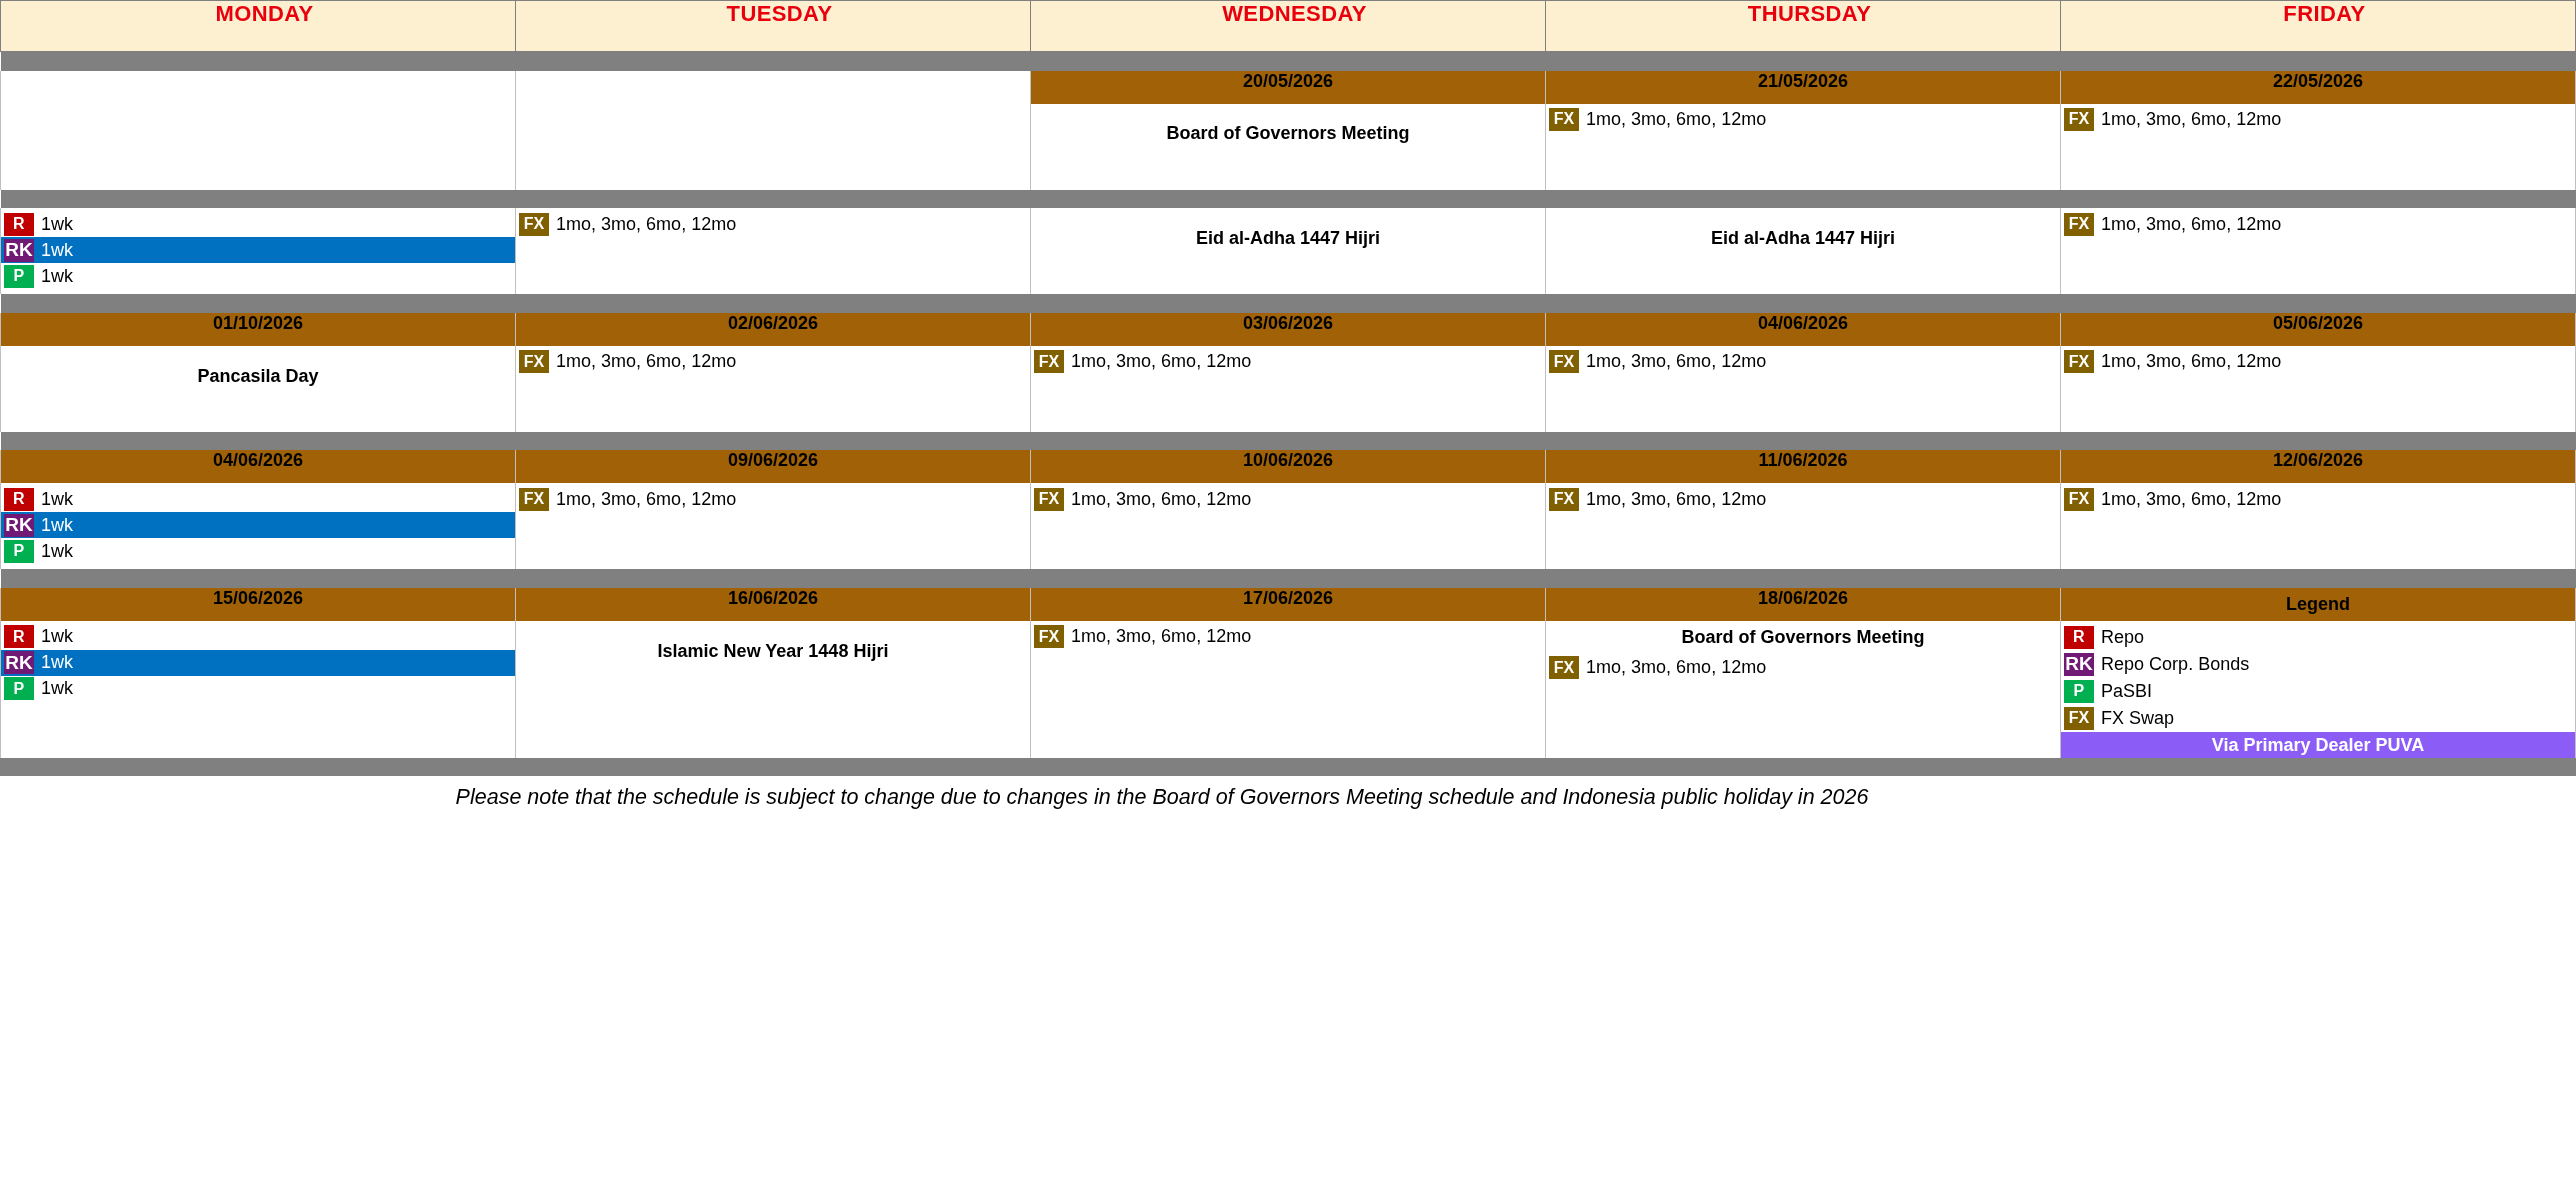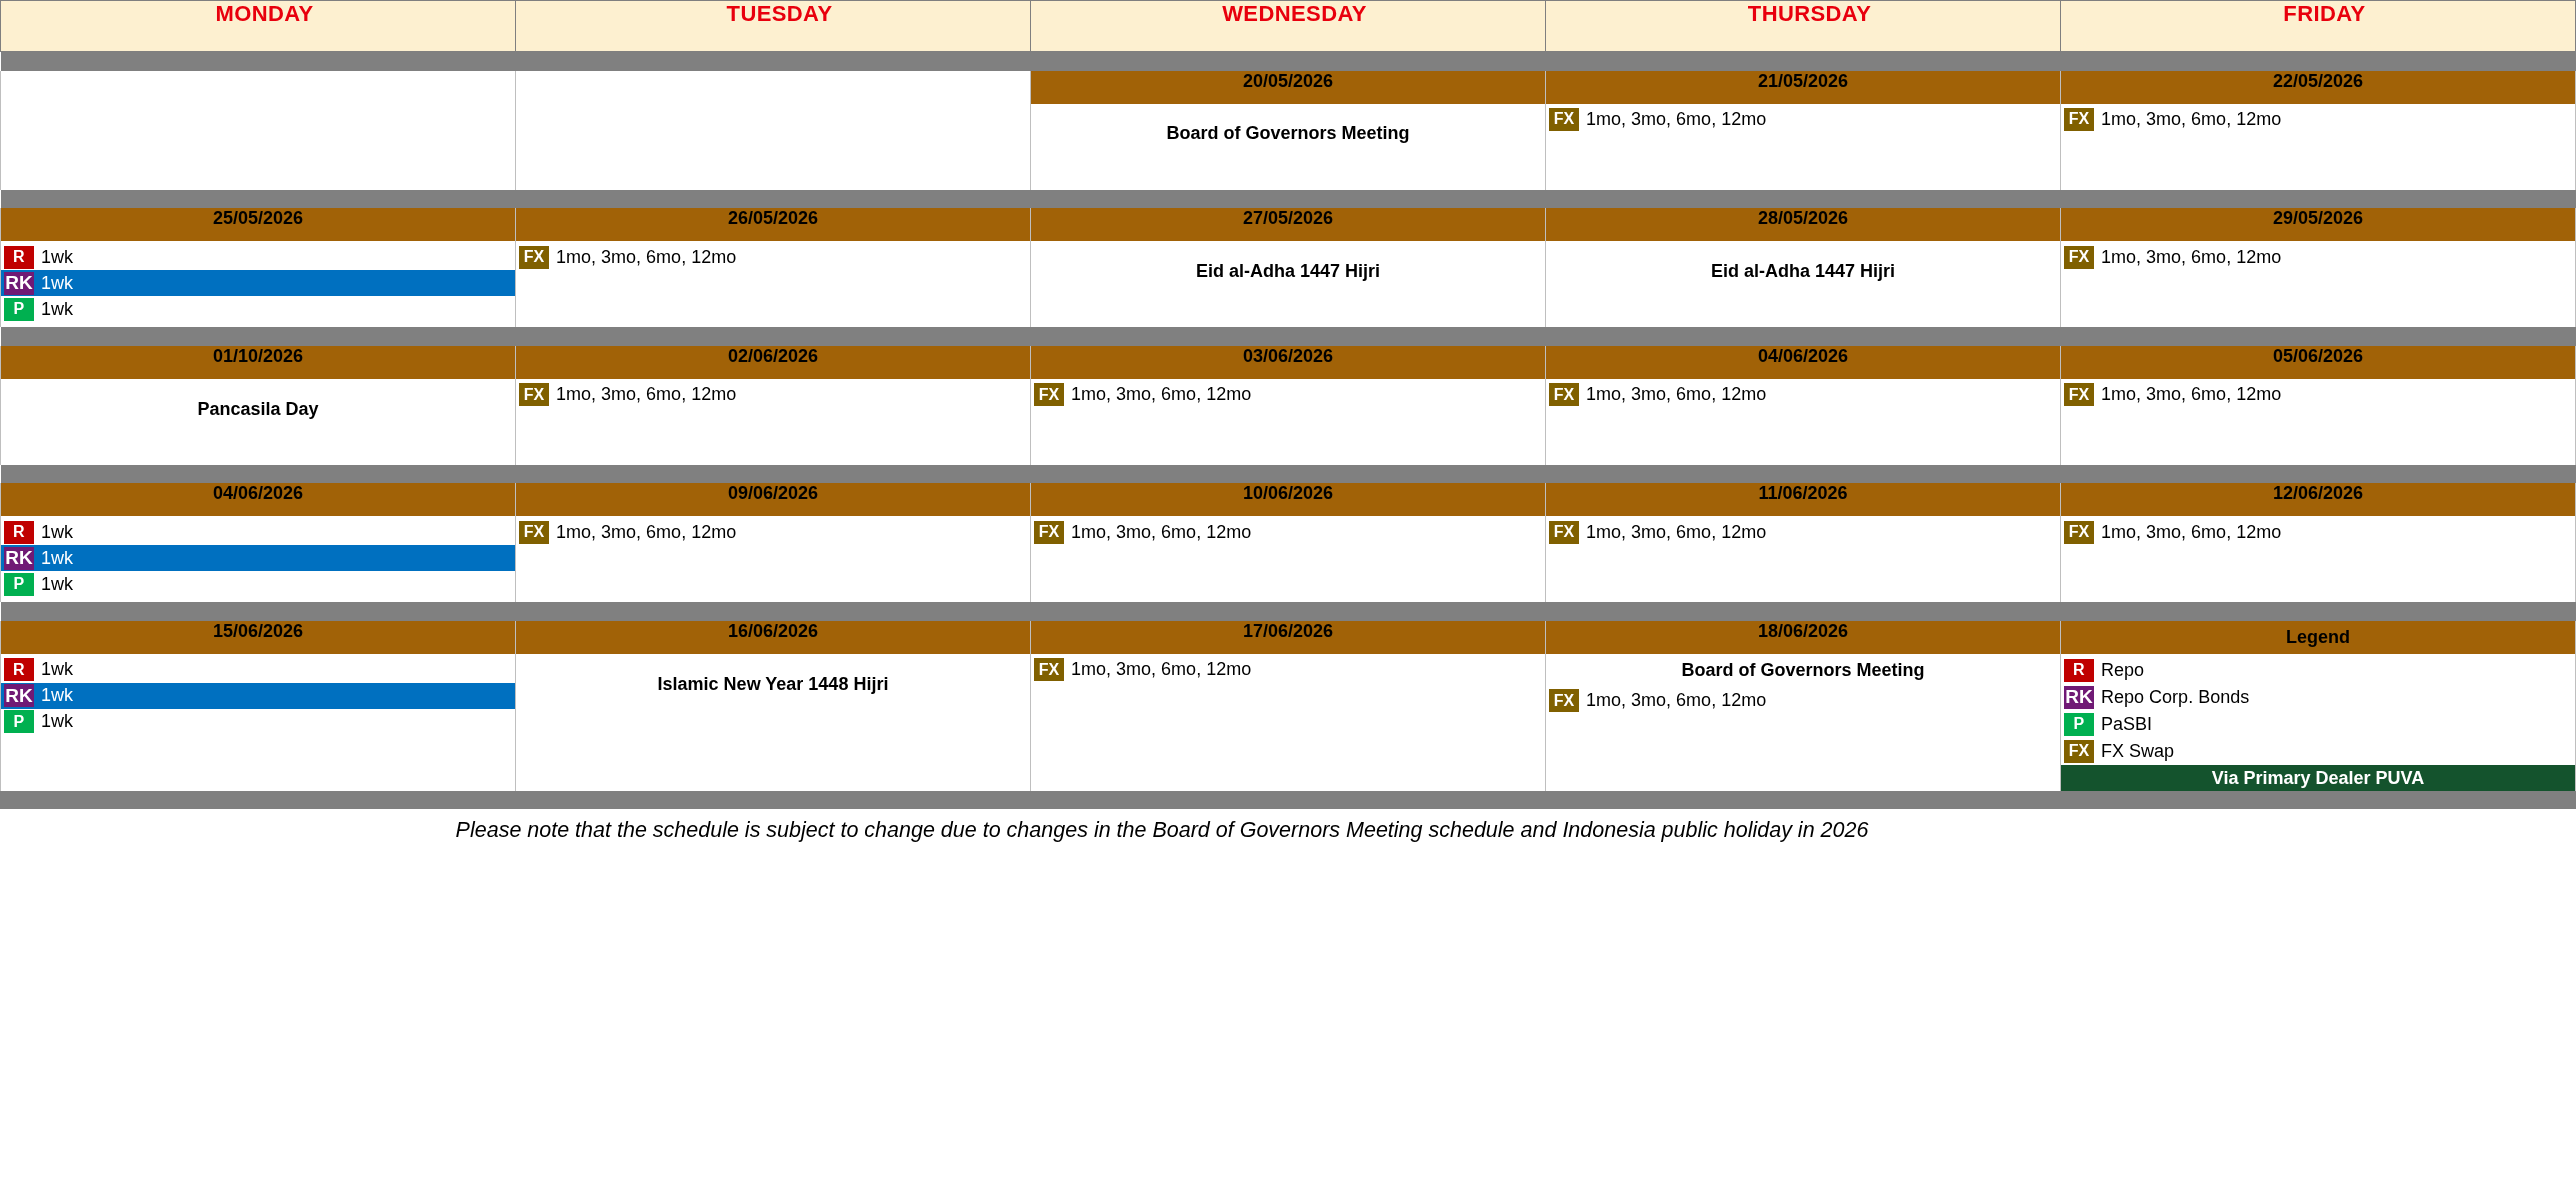--- a/index.html
+++ b/index.html
@@ -119,21 +119,21 @@
     display:flex;
     align-items:center;
     height:27px;
   }
   .legend-label{
     font-size:18px;
     color:#000;
     padding-left:7.2px;
   }
   .legend-bar{
-    background:#14532d;
+    background:#8b5cf6;
     color:#ffffff;
     font-weight:bold;
     font-size:18px;
     text-align:center;
     height:26px;
     line-height:26px;
   }
   
   .footer{
     width:2324px;
@@ -204,27 +204,20 @@
             <div class="line">
               <span class="tag FX">FX</span>
               <span class="tenor">1mo, 3mo, 6mo, 12mo</span>
             </div>
           </div>
         </td>
       </tr>
       <tr class="band">
         <td colspan="5"></td>
       </tr>
-      <tr class="date-row">
-        <td>25/05/2026</td>
-        <td>26/05/2026</td>
-        <td>27/05/2026</td>
-        <td>28/05/2026</td>
-        <td>29/05/2026</td>
-      </tr>
       <tr class="body-row">
         <td>
           <div class="cell-inner">
             <div class="line">
               <span class="tag R">R</span>
               <span class="tenor">1wk</span>
             </div>
             <div class="line hl">
               <span class="tag RK">RK</span>
               <span class="tenor">1wk</span>

